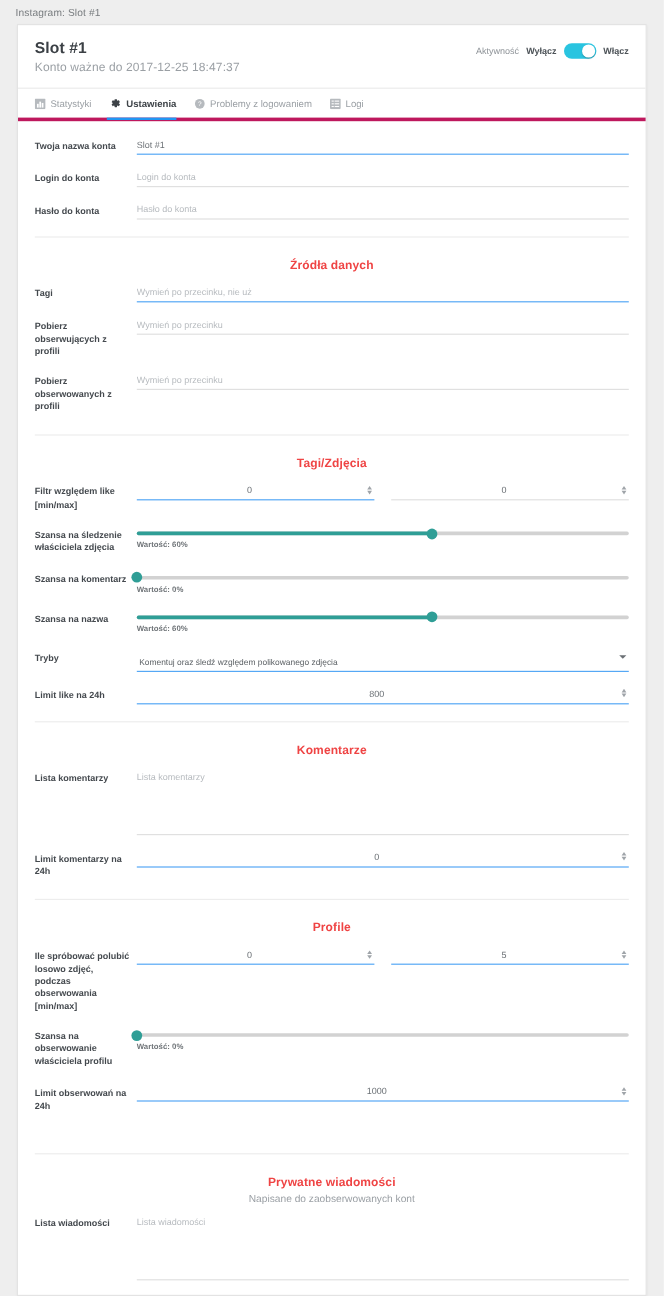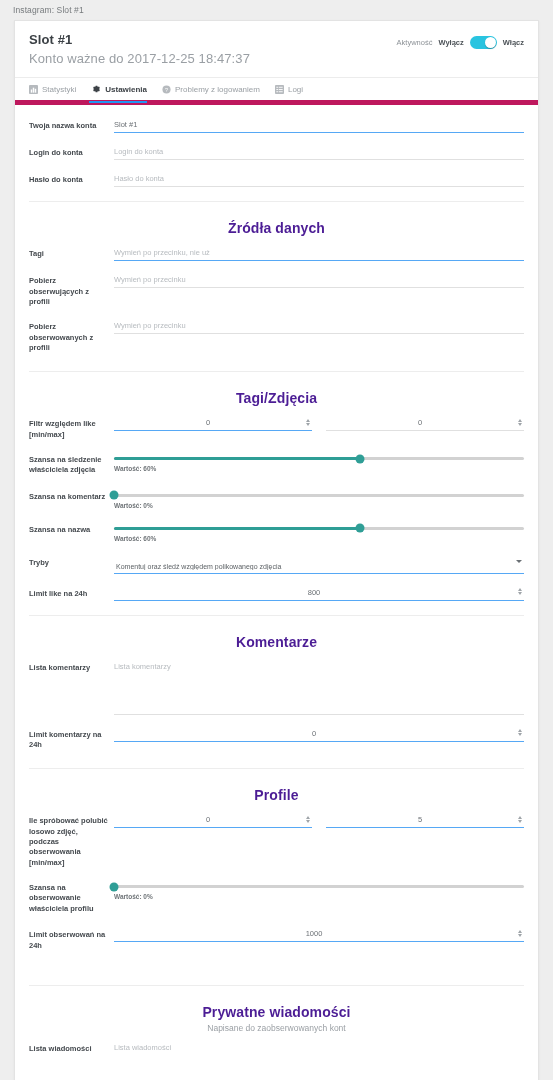--- a/index.html
+++ b/index.html
@@ -38,21 +38,21 @@
     border-bottom: 1px solid #ececec;
   }
   .slot-title {
     font-size: 13px;
     font-weight: bold;
     color: #3b4045;
     letter-spacing: .1px;
     line-height: 1.1;
   }
   .slot-sub {
-    font-size: 13px;
+    font-size: 10px;
     color: #9a9fa4;
     margin-top: 4px;
     letter-spacing: .1px;
   }
   .activity-wrap {
     display: flex;
     align-items: center;
     gap: 6px;
     padding-top: 3px;
   }
@@ -75,21 +75,21 @@
     border-radius: 50%;
     background: #ffffff;
     box-shadow: 0 1px 1px rgba(0,0,0,.25);
   }
 
   
   .tabs {
     display: flex;
     align-items: center;
     padding: 0 14px;
-    border-bottom: 5px solid #be185d;
+    border-bottom: 3px solid #be185d;
     height: 27px;
     gap: 0;
   }
   .tab {
     display: flex;
     align-items: center;
     gap: 4px;
     font-size: 8px;
     color: #9ba0a5;
     height: 27px;
@@ -106,23 +106,23 @@
     height: 2px;
     background: #2196f3;
   }
   .tab svg { display: block; }
 
   
   .section { padding: 6px 14px 0 14px; }
   .sep { height: 1px; background: #ededed; margin: 14px 14px 0 14px; }
   .section-title {
     text-align: center;
-    font-size: 14px;
+    font-size: 10px;
     font-weight: bold;
-    color: #4c1d95;
+    color: #ef4444;
     letter-spacing: .1px;
     margin: 12px 0 10px 0;
   }
   .section-sub {
     text-align: center;
     font-size: 8.5px;
     color: #9a9fa4;
     margin: -7px 0 8px 0;
   }
 

